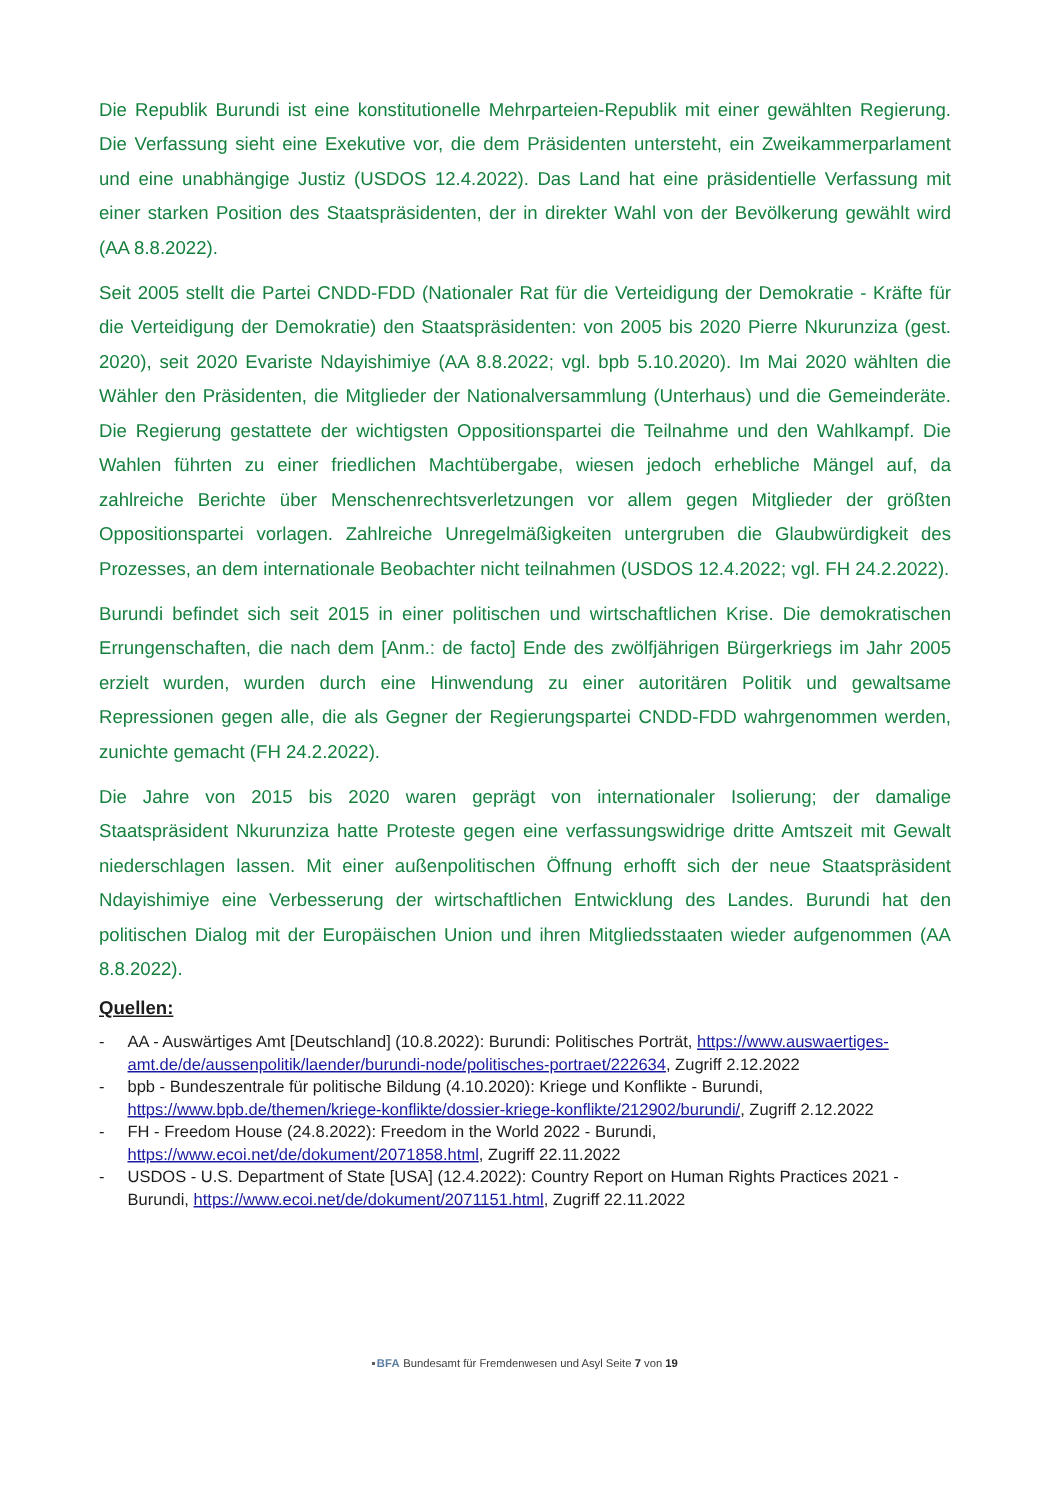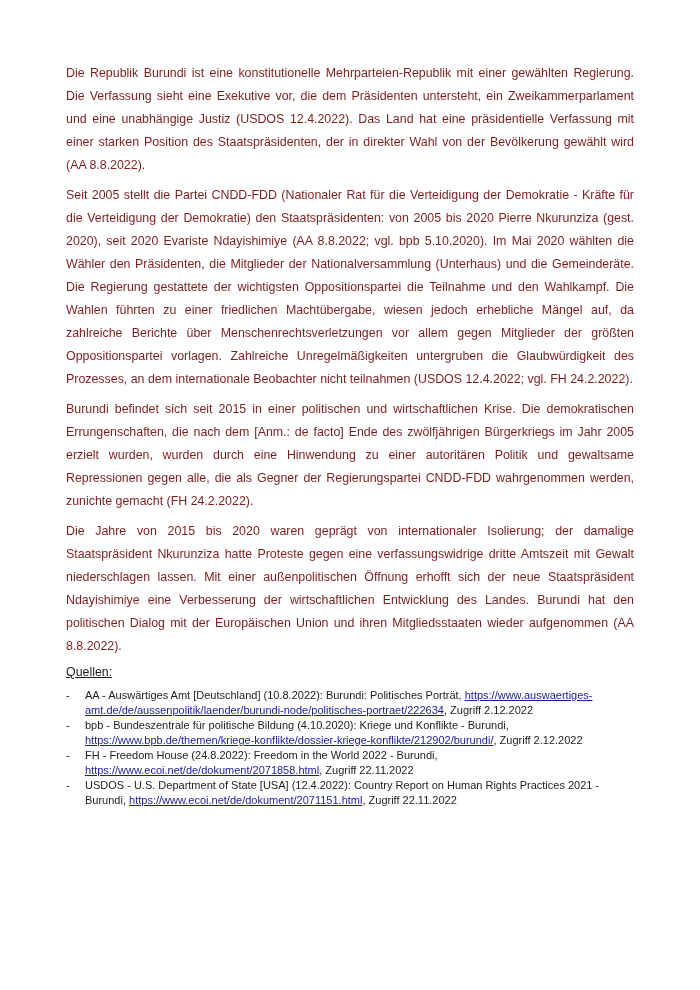--- a/index.html
+++ b/index.html
@@ -16,25 +16,25 @@
     position: absolute;
     left: 66px;
     top: 62px;
     width: 568px;
   }
   .par {
     font-size: 12.4px;
     line-height: 23px;
     text-align: justify;
     margin: 0 0 7px 0;
-    color: #7f1d1d;
+    color: #15803d;
   }
   .sources-heading {
     font-size: 12.4px;
-    font-weight: 400;
+    font-weight: 700;
     text-decoration: underline;
     margin: 7px 0 9px 0;
     color: #1d1d1d;
   }
   .sources-list { width: 568px; }
   .src-item {
     position: relative;
     padding-left: 19px;
     font-size: 11px;
     line-height: 15px;
@@ -113,13 +113,21 @@
 
       <div class="src-item">
         <span class="dash">-</span>
         <span>USDOS - U.S. Department of State [USA] (12.4.2022): Country Report on Human Rights Practices 2021 - Burundi,</span>
         <a class="src-link">https://www.ecoi.net/de/dokument/2071151.html</a><span>, Zugriff 22.11.2022</span>
       </div>
 
     </div>
   </div>
 
+  <div class="footer">
+    <span class="bfa-dot"></span><span class="bfa">BFA</span>
+    <span>Bundesamt für Fremdenwesen und Asyl</span>
+    <span>Seite</span>
+    <b>7</b>
+    <span>von</span>
+    <b>19</b>
+  </div>
 </div>
 
 </body></html>

